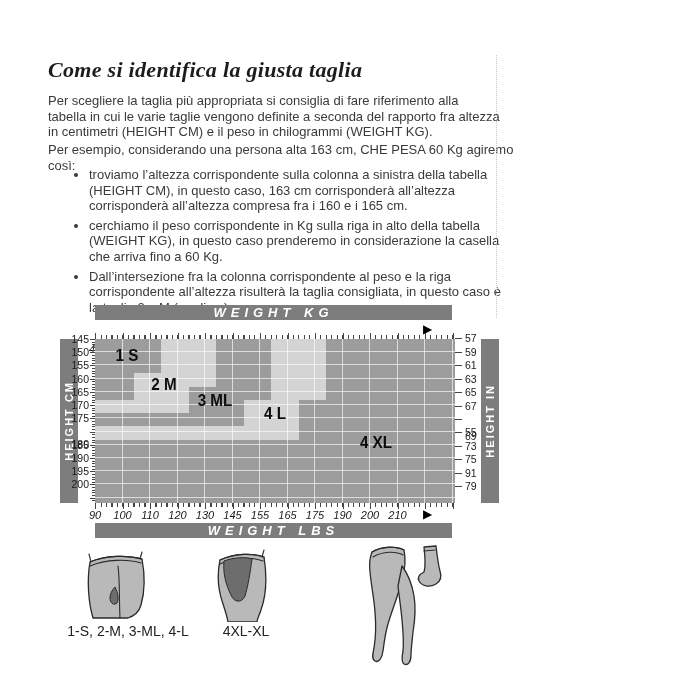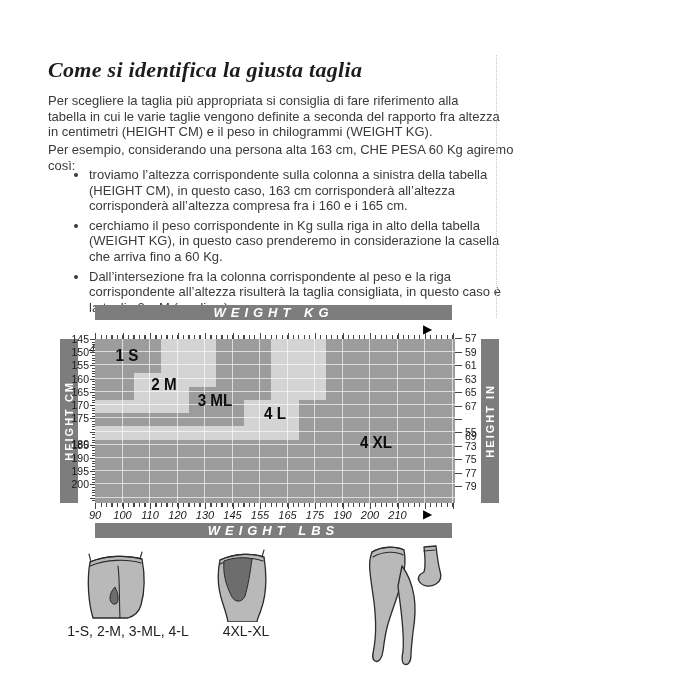--- a/index.html
+++ b/index.html
@@ -166,21 +166,21 @@
         <div class="lab" style="top: 60.6011px;">67</div>
         <div class="tick" style="top: 80.0377px;"></div>
         <div class="lab" style="top: 91px; font-style: italic;">69</div>
         <div class="tick" style="top: 93.4743px;"></div>
         <div class="lab" style="top: 87.4743px;">55</div>
         <div class="tick" style="top: 106.911px;"></div>
         <div class="lab" style="top: 100.911px;">73</div>
         <div class="tick" style="top: 120.347px;"></div>
         <div class="lab" style="top: 114.347px;">75</div>
         <div class="tick" style="top: 133.784px;"></div>
-        <div class="lab" style="top: 127.784px;">77</div>
+        <div class="lab" style="top: 127.784px;">91</div>
         <div class="tick" style="top: 147.221px;"></div>
         <div class="lab" style="top: 141.221px;">79</div>
       </div>
     <div class="vbar rightbar">
       <span>HEIGHT IN</span>
     </div>
 
     <div class="ruler bottom"></div>
     <div class="axisrow" id="lbs-labels">
         <span style="left: 0px;">90</span>

